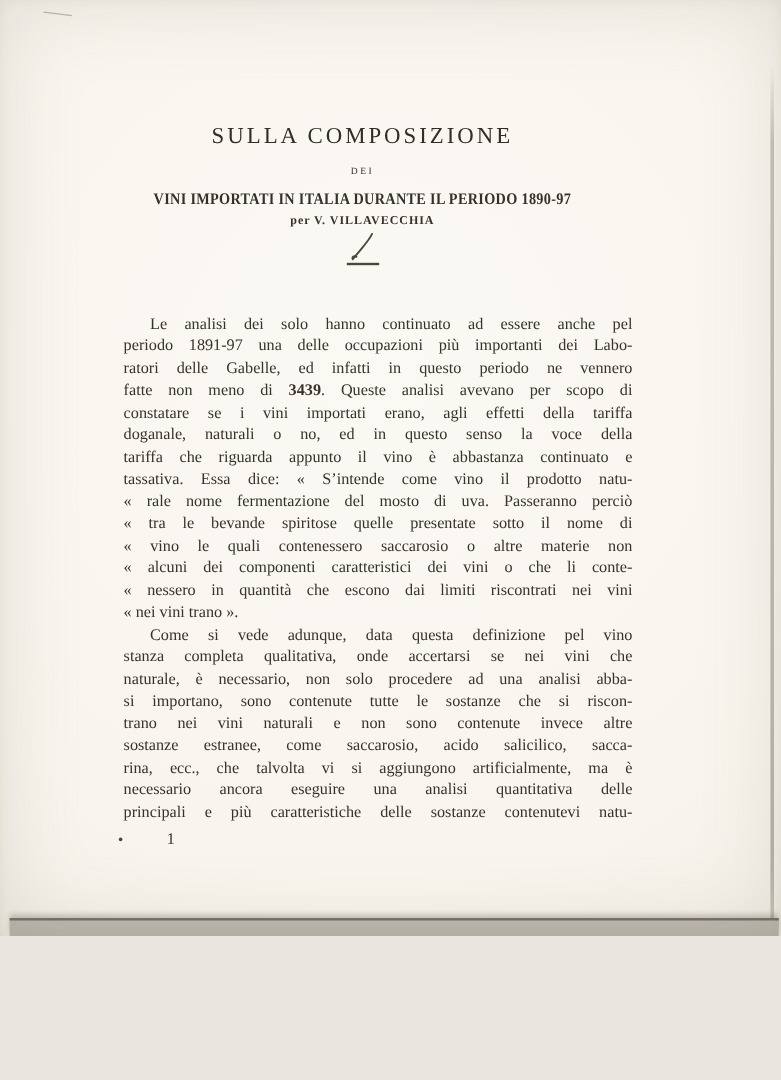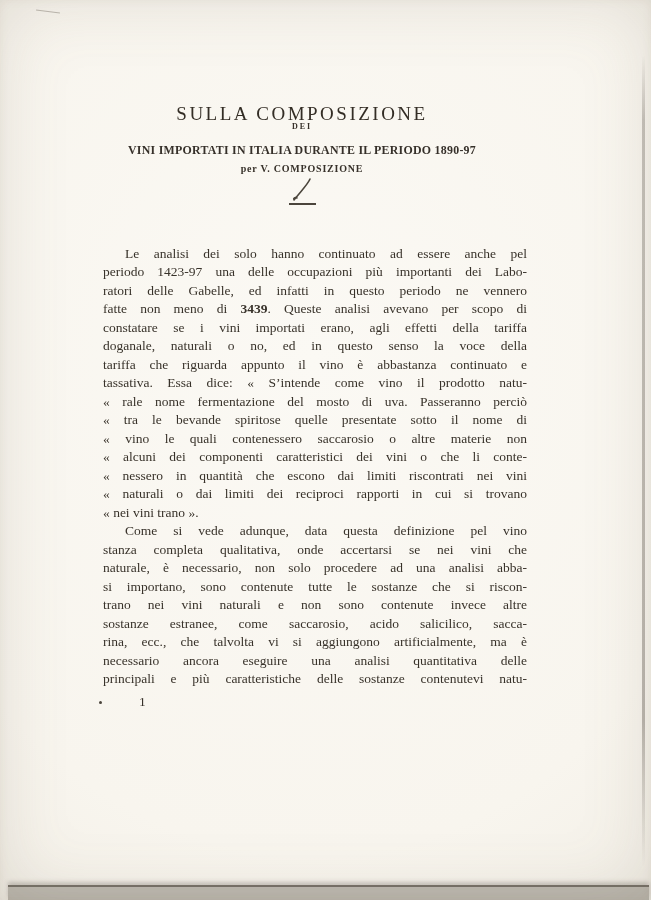--- a/index.html
+++ b/index.html
@@ -3,21 +3,21 @@
 <meta charset="utf-8">
 <style>
   * { margin:0; padding:0; box-sizing:border-box; }
   html, body { width:651px; height:900px; }
   body {
     font-family:"Liberation Serif", serif;
     background:#e9e6df;
     overflow:hidden;
   }
   .scan {
-    position:relative; width:651px; height:900px; overflow:hidden;
+    position:relative; width:651px; height:780px; overflow:hidden;
     background: radial-gradient(ellipse 120% 100% at 48% 40%,
       #fbf9f4 0%, #f8f5ee 55%, #efebe2 88%, #e7e3d9 100%);
     color:#37312a;
   }
   .scan::after {
     content:""; position:absolute; inset:0; pointer-events:none;
     box-shadow: inset 0 0 70px rgba(110,100,80,.16), inset 0 0 10px rgba(110,100,80,.08);
   }
   .scratch {
     position:absolute; left:36px; top:11px; width:24px; height:1px;
@@ -36,21 +36,21 @@
     box-shadow:0 -3px 4px rgba(70,64,55,.25);
   }
   .content {
     position:relative; width:424px; margin-left:103px; padding-top:104px;
   }
   .head { text-align:center; transform:translateX(-13px); }
   .title {
     font-size:19px; font-weight:400; letter-spacing:2.5px; color:#332d25;
     line-height:1;
   }
-  .dei { font-size:8px; font-weight:700; letter-spacing:2px; line-height:1; }
+  .dei { margin-top:16px; font-size:8px; font-weight:400; letter-spacing:2px; line-height:1; }
   .heading {
     margin-top:12px; font-size:13.5px; font-weight:700; letter-spacing:.3px;
     line-height:1; color:#36302a; white-space:nowrap;
     transform:scaleX(.88); transform-origin:center;
   }
   .byline { margin-top:7px; font-size:10px; font-weight:700; letter-spacing:.8px; line-height:1; }
   .flourish { margin-top:4px; height:24px; }
   .flourish svg { display:block; margin:0 auto; overflow:visible; }
   .rule { width:27px; height:2px; background:#4b453c; margin:1px auto 0; }
   .bodytext { margin-top:40px; font-size:13.5px; line-height:18.5px; color:#38322a; }
@@ -71,45 +71,44 @@
 <div class="scan">
   <div class="scratch"></div>
   <div class="edge-right"></div>
   <div class="edge-bottom"></div>
 
   <div class="content">
     <header class="head">
       <h1 class="title">SULLA COMPOSIZIONE</h1>
       <div class="dei">DEI</div>
       <h2 class="heading">VINI IMPORTATI IN ITALIA DURANTE IL PERIODO 1890-97</h2>
-      <div class="byline">per V. COMPOSIZIONE</div>
+      <div class="byline">per V. VILLAVECCHIA</div>
       <div class="flourish">
         <svg width="26" height="24" viewBox="0 0 26 24">
           <path d="M21 1 C 19 6, 13 12, 5 22 M5 22 C 4 20, 6 19, 8 20" fill="none" stroke="#4b453c" stroke-width="1.6" stroke-linecap="round"></path>
         </svg>
       </div>
       <div class="rule"></div>
     </header>
 
     <main class="bodytext">
         <div class="paragraph">
           <div class="line indent"><span>Le analisi dei solo hanno continuato ad essere anche pel</span></div>
-          <div class="line"><span>periodo 1423-97 una delle occupazioni più importanti dei Labo-</span></div>
+          <div class="line"><span>periodo 1891-97 una delle occupazioni più importanti dei Labo-</span></div>
           <div class="line"><span>ratori delle Gabelle, ed infatti in questo periodo ne vennero</span></div>
           <div class="line"><span>fatte non meno di </span><span class="b">3439</span><span>. Queste analisi avevano per scopo di</span></div>
           <div class="line"><span>constatare se i vini importati erano, agli effetti della tariffa</span></div>
           <div class="line"><span>doganale, naturali o no, ed in questo senso la voce della</span></div>
           <div class="line"><span>tariffa che riguarda appunto il vino è abbastanza continuato e</span></div>
           <div class="line"><span>tassativa. Essa dice: « S’intende come vino il prodotto natu-</span></div>
           <div class="line"><span>« rale nome fermentazione del mosto di uva. Passeranno perciò</span></div>
           <div class="line"><span>« tra le bevande spiritose quelle presentate sotto il nome di</span></div>
           <div class="line"><span>« vino le quali contenessero saccarosio o altre materie non</span></div>
           <div class="line"><span>« alcuni dei componenti caratteristici dei vini o che li conte-</span></div>
           <div class="line"><span>« nessero in quantità che escono dai limiti riscontrati nei vini</span></div>
-          <div class="line"><span>« naturali o dai limiti dei reciproci rapporti in cui si trovano</span></div>
           <div class="line short"><span>« nei vini trano ».</span></div>
         </div>
         <div class="paragraph">
           <div class="line indent"><span>Come si vede adunque, data questa definizione pel vino</span></div>
           <div class="line"><span>stanza completa qualitativa, onde accertarsi se nei vini che</span></div>
           <div class="line"><span>naturale, è necessario, non solo procedere ad una analisi abba-</span></div>
           <div class="line"><span>si importano, sono contenute tutte le sostanze che si riscon-</span></div>
           <div class="line"><span>trano nei vini naturali e non sono contenute invece altre</span></div>
           <div class="line"><span>sostanze estranee, come saccarosio, acido salicilico, sacca-</span></div>
           <div class="line"><span>rina, ecc., che talvolta vi si aggiungono artificialmente, ma è</span></div>

